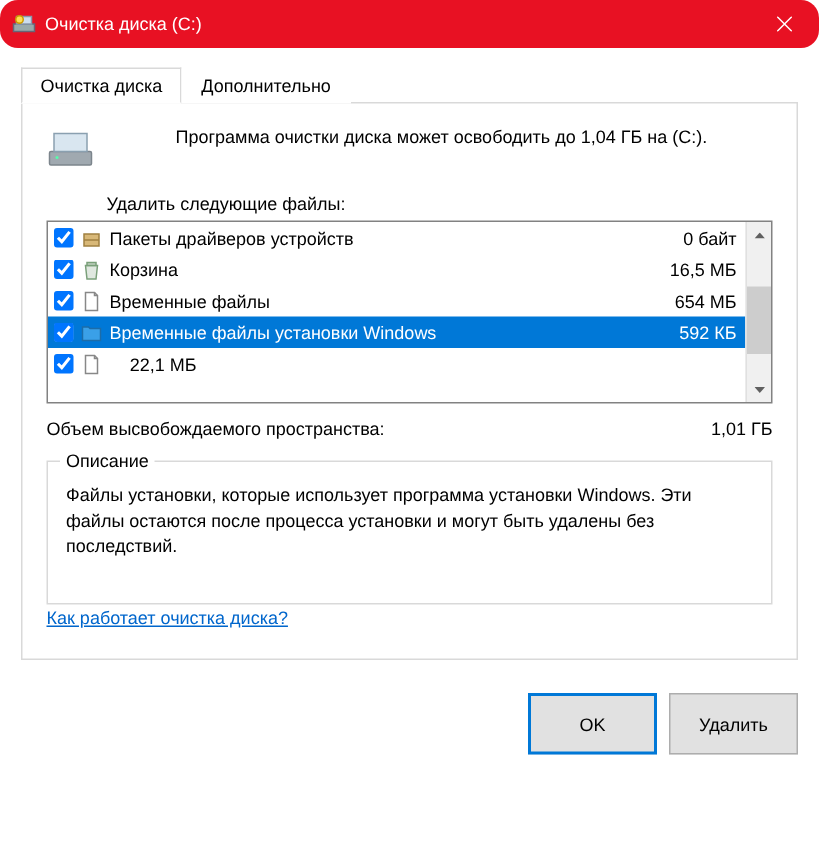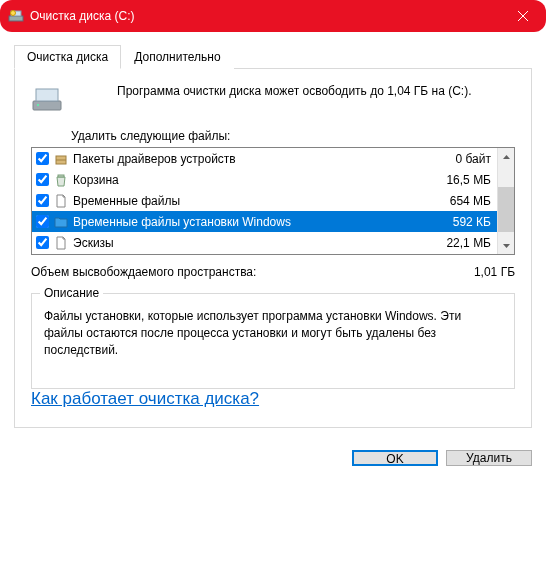--- a/index.html
+++ b/index.html
@@ -18,44 +18,44 @@
 .tab:not(.active) { border: 1px solid transparent; }
 
 .tab-panel { border: 1px solid #d9d9d9; padding: 14px 16px 18px; position: relative; z-index: 1; }
 
 .summary-row { display: flex; align-items: flex-start; gap: 10px; margin-bottom: 14px; }
 .drive-icon { width: 32px; height: 32px; flex-shrink: 0; }
 .summary-text { font-size: 12px; line-height: 1.4; margin-left: 44px; }
 
 .section-label { font-size: 12px; margin-bottom: 4px; margin-left: 40px; }
 
-.file-list-wrap { border: 1px solid #828282; display: flex; height: 108px; }
+.file-list-wrap { border: 1px solid #828282; display: flex; height: 122px; }
 .file-list { flex: 1; overflow: hidden; }
 .file-row { display: flex; align-items: center; height: 21px; padding: 0 4px; font-size: 12px; gap: 4px; }
 .file-row.selected { background: #0078d7; color: #fff; }
 .file-row input[type=checkbox] { width: 13px; height: 13px; flex-shrink: 0; }
 .file-icon { width: 16px; height: 16px; flex-shrink: 0; display: flex; align-items: center; justify-content: center; }
 .file-name { flex: 1; white-space: nowrap; overflow: hidden; }
 .file-size { text-align: right; min-width: 60px; padding-right: 2px; }
 
 .scrollbar { width: 17px; background: #f0f0f0; display: flex; flex-direction: column; border-left: 1px solid #e0e0e0; }
 .scroll-btn { height: 17px; background: #f0f0f0; display:flex; align-items:center; justify-content:center; cursor: pointer; }
 .scroll-track { flex: 1; position: relative; }
 .scroll-thumb { position: absolute; left: 0; right: 0; top: 30%; height: 45px; background: #cdcdcd; }
 
 .freed-row { display: flex; justify-content: space-between; font-size: 12px; margin-top: 10px; }
 
 .desc-group { margin-top: 14px; position: relative; border: 1px solid #d9d9d9; padding: 14px 12px 30px; }
 .desc-legend { position: absolute; top: -8px; left: 8px; background: #fff; padding: 0 4px; font-size: 12px; }
 .desc-text { font-size: 12px; line-height: 1.4; }
 
-.help-link { display: inline-block; font-size: 17px; color: #0066cc; text-decoration: underline; cursor: pointer; }
+.help-link { display: inline-block; font-size: 12px; color: #0066cc; text-decoration: underline; cursor: pointer; }
 
 .buttons { display: flex; justify-content: flex-end; gap: 8px; padding: 10px 14px 14px; }
-.btn { min-width: 86px; height: 16px; font-size: 12px; background: #e1e1e1; border: 1px solid #adadad; cursor: pointer; }
+.btn { min-width: 86px; height: 41px; font-size: 12px; background: #e1e1e1; border: 1px solid #adadad; cursor: pointer; }
 .btn.primary { border: 2px solid #0078d7; }
 </style>
 </head>
 <body>
 
 <div class="titlebar">
   <span class="titlebar-icon">
     <svg viewBox="0 0 16 16">
         <rect x="1" y="8" width="14" height="5" fill="#9aa" stroke="#667"></rect>
         <rect x="3" y="3" width="10" height="5" fill="#cde" stroke="#89a"></rect>
@@ -135,21 +135,20 @@
             <span class="file-size">592 КБ</span>
           </div>
           <div class="file-row">
             <input type="checkbox" checked="" style="">
             <span class="file-icon">
               <svg width="16" height="16" viewBox="0 0 16 16">
                 <path d="M4 2 L10 2 L12 4 L12 14 L4 14 Z" fill="#fff" stroke="#888"></path>
                 <path d="M10 2 L10 4 L12 4" fill="none" stroke="#888"></path>
               </svg>
             </span>
-            <span class="file-name">Эскизы</span>
             <span class="file-size">22,1 МБ</span>
           </div>
         </div>
       <div class="scrollbar">
         <div class="scroll-btn">
             <svg width="7" height="4">
               <path d="M0 4 L3.5 0 L7 4 Z" fill="#606060"></path>
             </svg>
           </div>
         <div class="scroll-track">

